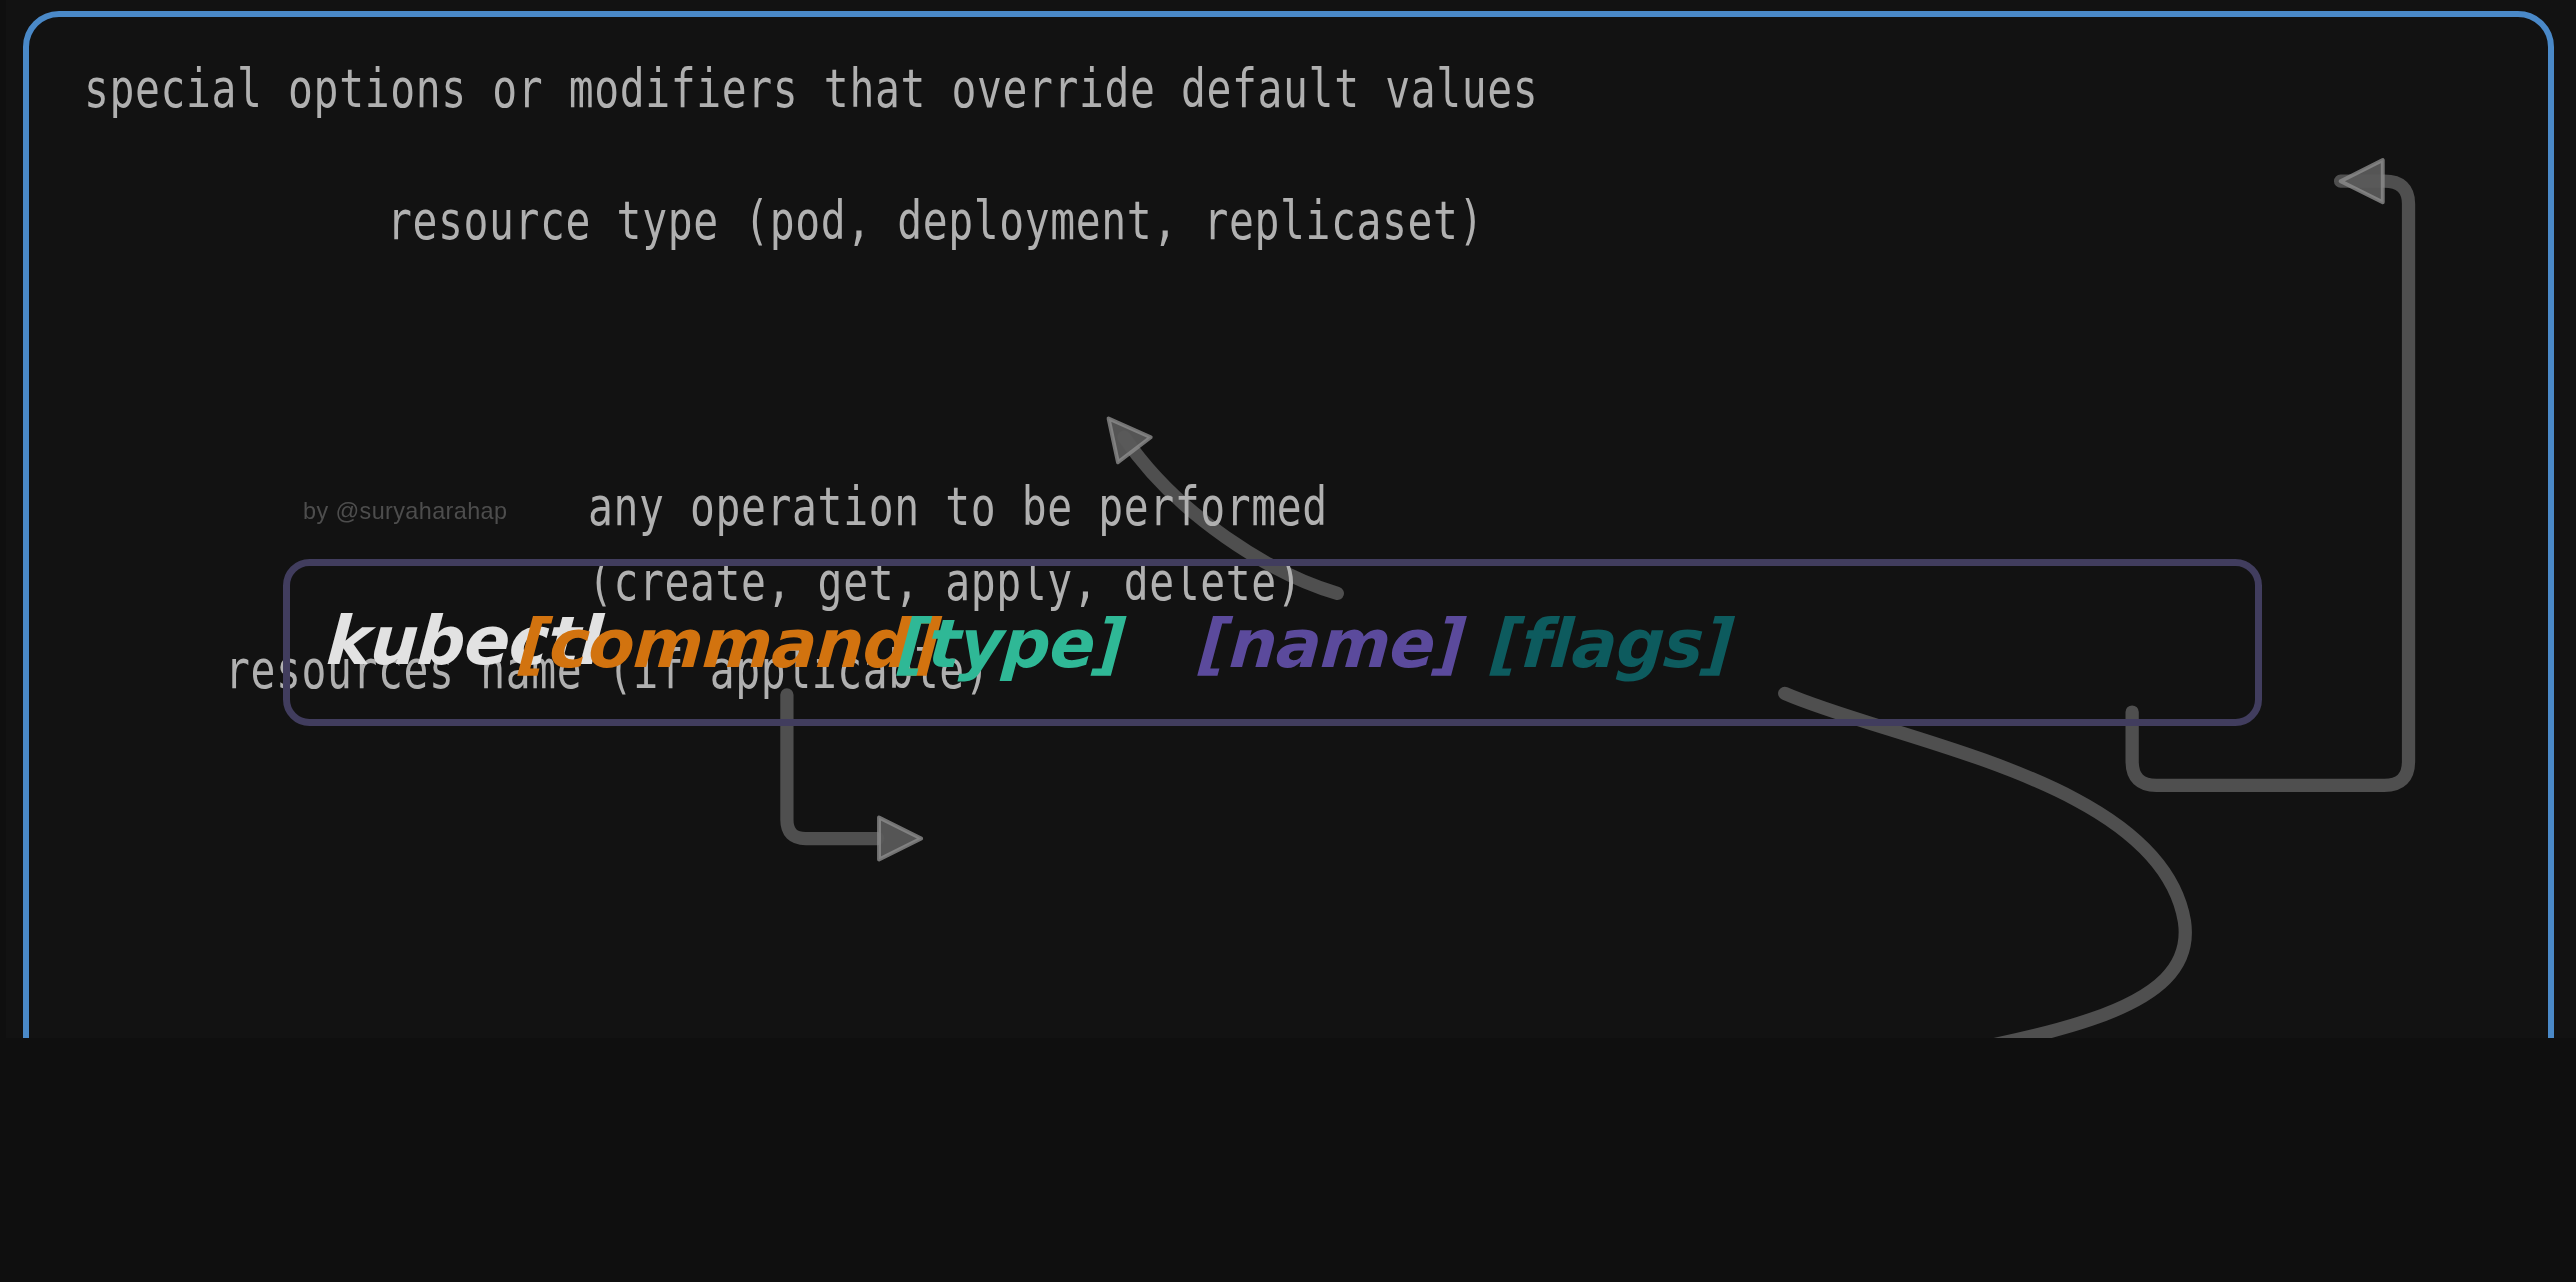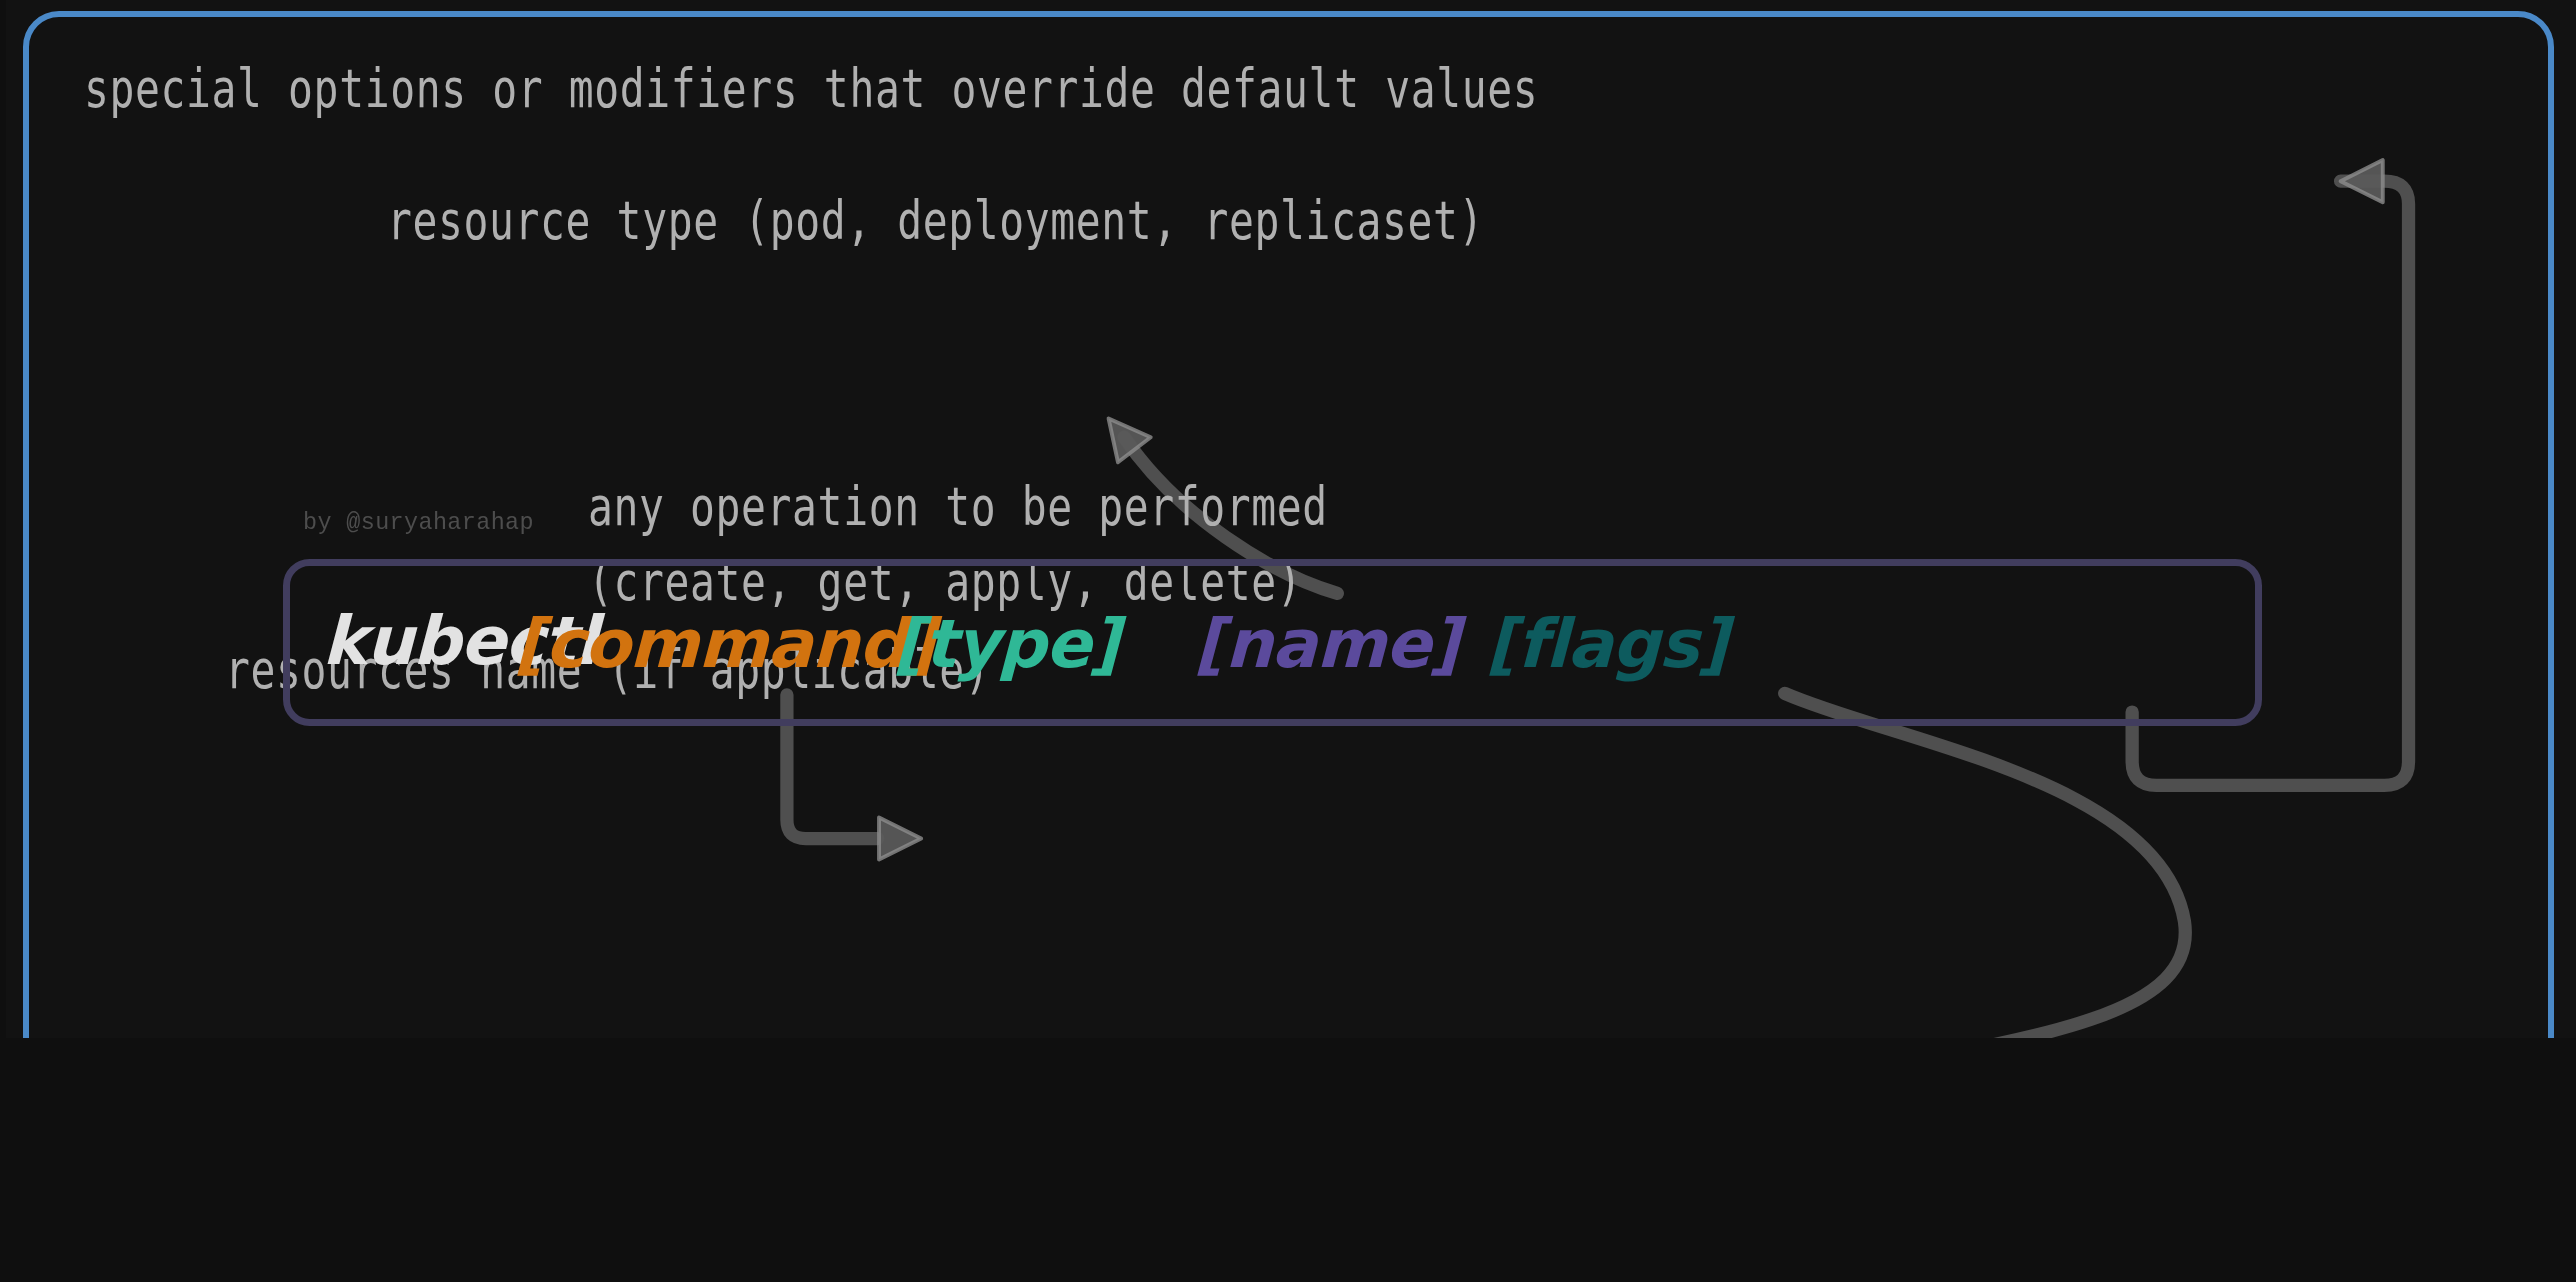--- a/index.html
+++ b/index.html
@@ -54,23 +54,23 @@
 
   #ann-flags  { left: 78px;  top:  62px; }
   #ann-type   { left: 381px;  top: 194px; }
   #ann-command{ left: 582px;  top: 469px; }
   #ann-name   { left: 219px;  top: 643px; }
 
   
   #watermark {
     position: absolute;
     left: 297px;
-    top: 510px;
+    top: 498px;
     color: #4d4d4d;
-    font-family: Liberation Mono, monospace;
+    font-family: Liberation Sans, sans-serif;
     font-size: 23.4px;
     letter-spacing: 0.4px;
     white-space: nowrap;
   }
 
   
   #command-box {
     position: absolute;
     left: 277px;
     top: 559px;

